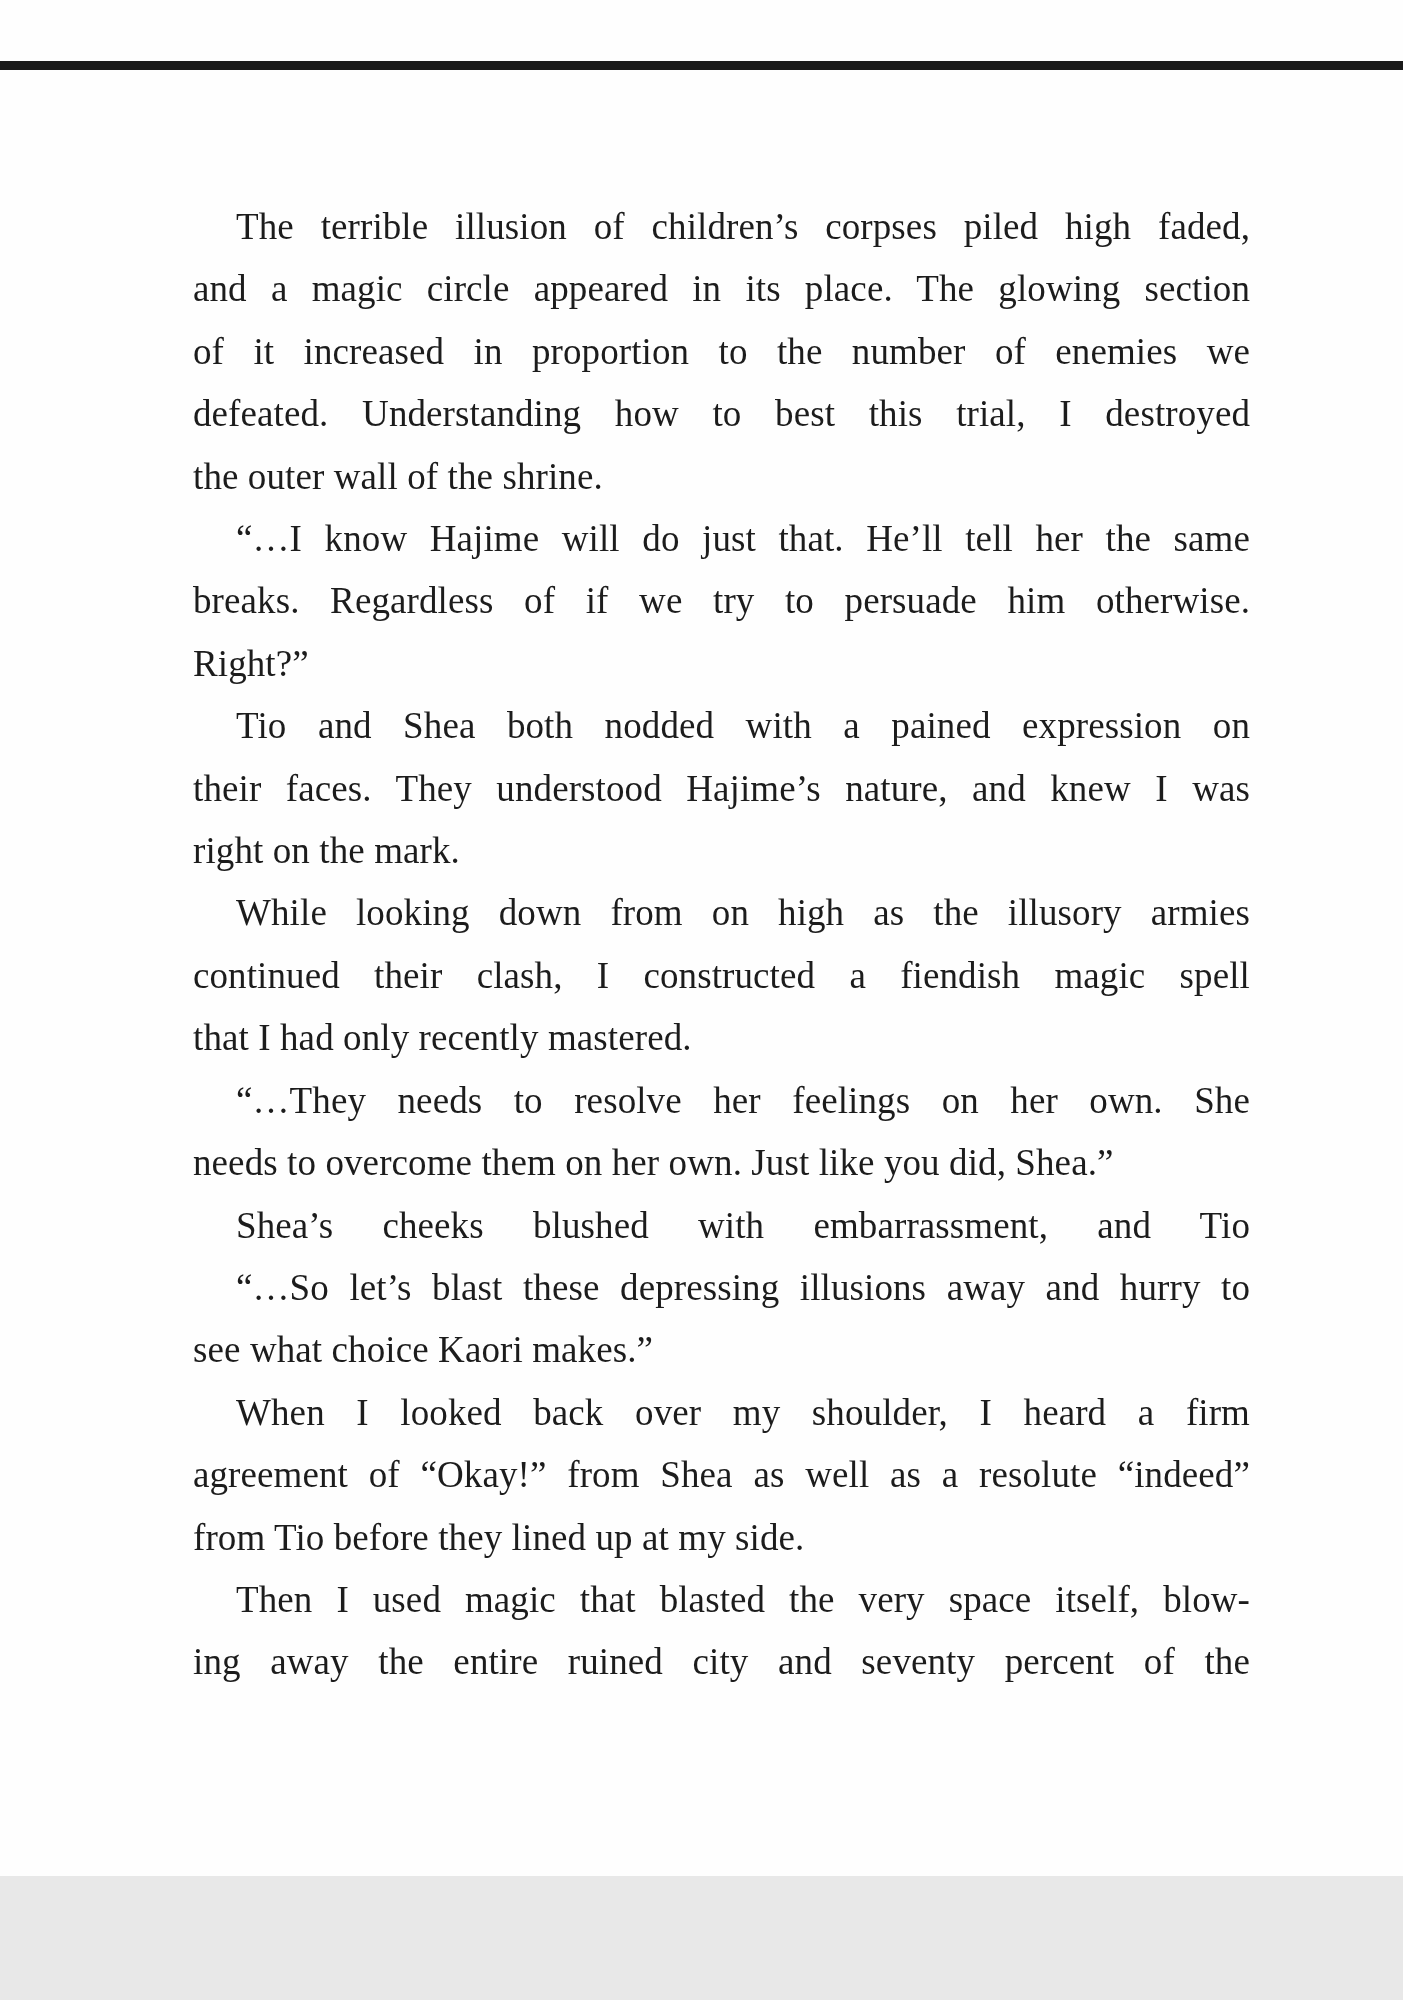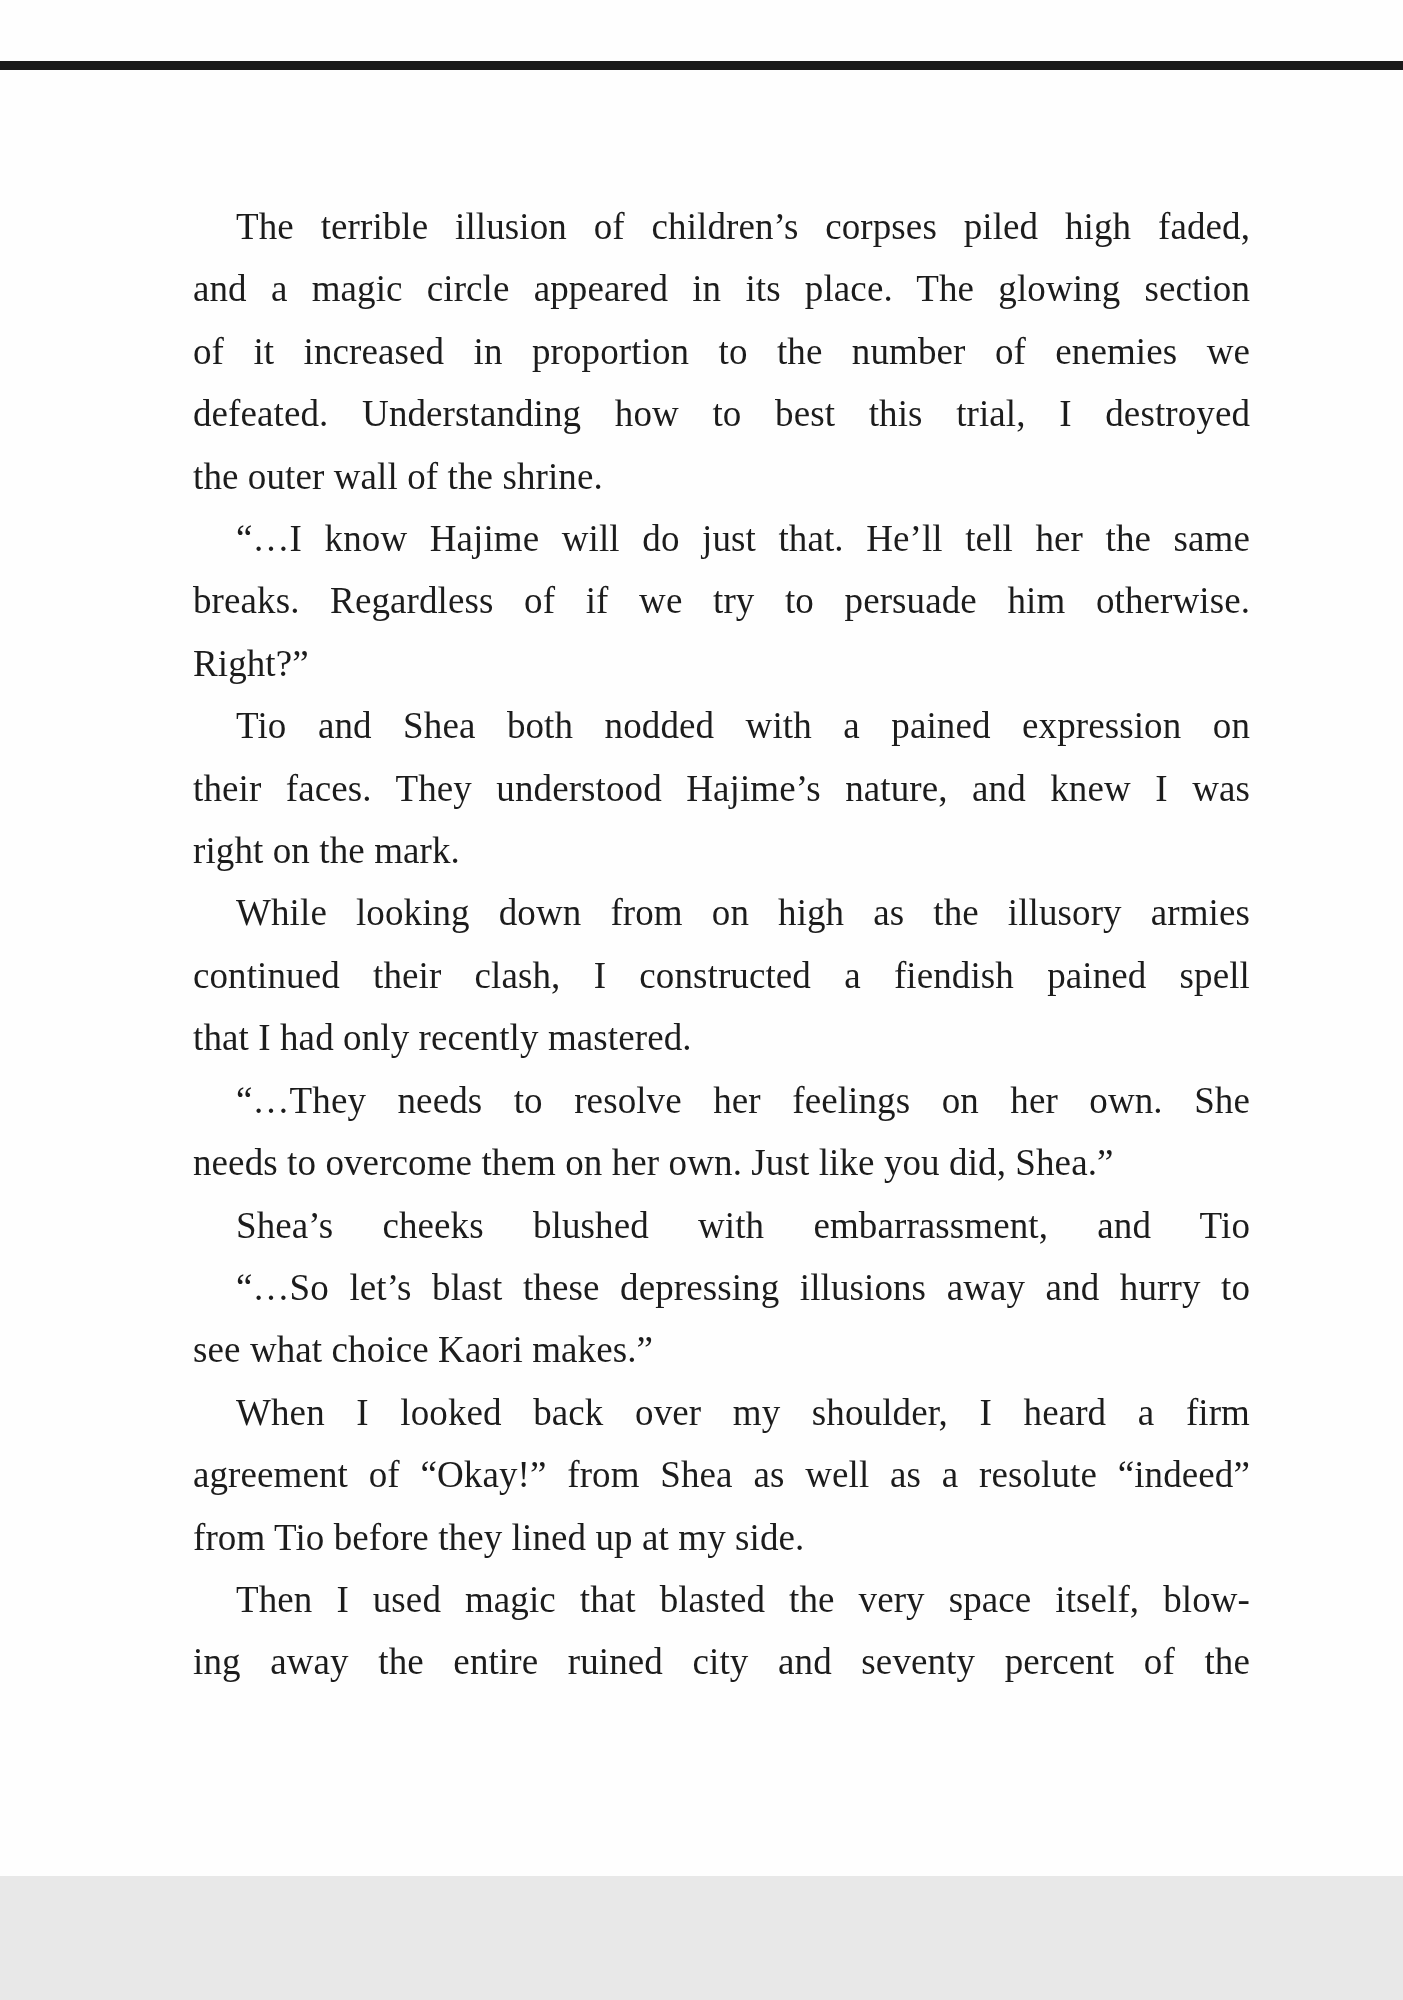--- a/index.html
+++ b/index.html
@@ -62,21 +62,21 @@
       <div class="text-line justify">of it increased in proportion to the number of enemies we</div>
       <div class="text-line justify">defeated. Understanding how to best this trial, I destroyed</div>
       <div class="text-line">the outer wall of the shrine.</div>
       <div class="text-line justify indent">“…I know Hajime will do just that. He’ll tell her the same</div>
       <div class="text-line justify">breaks. Regardless of if we try to persuade him otherwise.</div>
       <div class="text-line">Right?”</div>
       <div class="text-line justify indent">Tio and Shea both nodded with a pained expression on</div>
       <div class="text-line justify">their faces. They understood Hajime’s nature, and knew I was</div>
       <div class="text-line">right on the mark.</div>
       <div class="text-line justify indent">While looking down from on high as the illusory armies</div>
-      <div class="text-line justify">continued their clash, I constructed a fiendish pained spell</div>
+      <div class="text-line justify">continued their clash, I constructed a fiendish magic spell</div>
       <div class="text-line">that I had only recently mastered.</div>
       <div class="text-line justify indent">“…They needs to resolve her feelings on her own. She</div>
       <div class="text-line">needs to overcome them on her own. Just like you did, Shea.”</div>
       <div class="text-line justify indent">Shea’s cheeks blushed with embarrassment, and Tio</div>
       <div class="text-line justify indent">“…So let’s blast these depressing illusions away and hurry to</div>
       <div class="text-line">see what choice Kaori makes.”</div>
       <div class="text-line justify indent">When I looked back over my shoulder, I heard a firm</div>
       <div class="text-line justify">agreement of “Okay!” from Shea as well as a resolute “indeed”</div>
       <div class="text-line">from Tio before they lined up at my side.</div>
       <div class="text-line justify indent">Then I used magic that blasted the very space itself, blow-</div>

